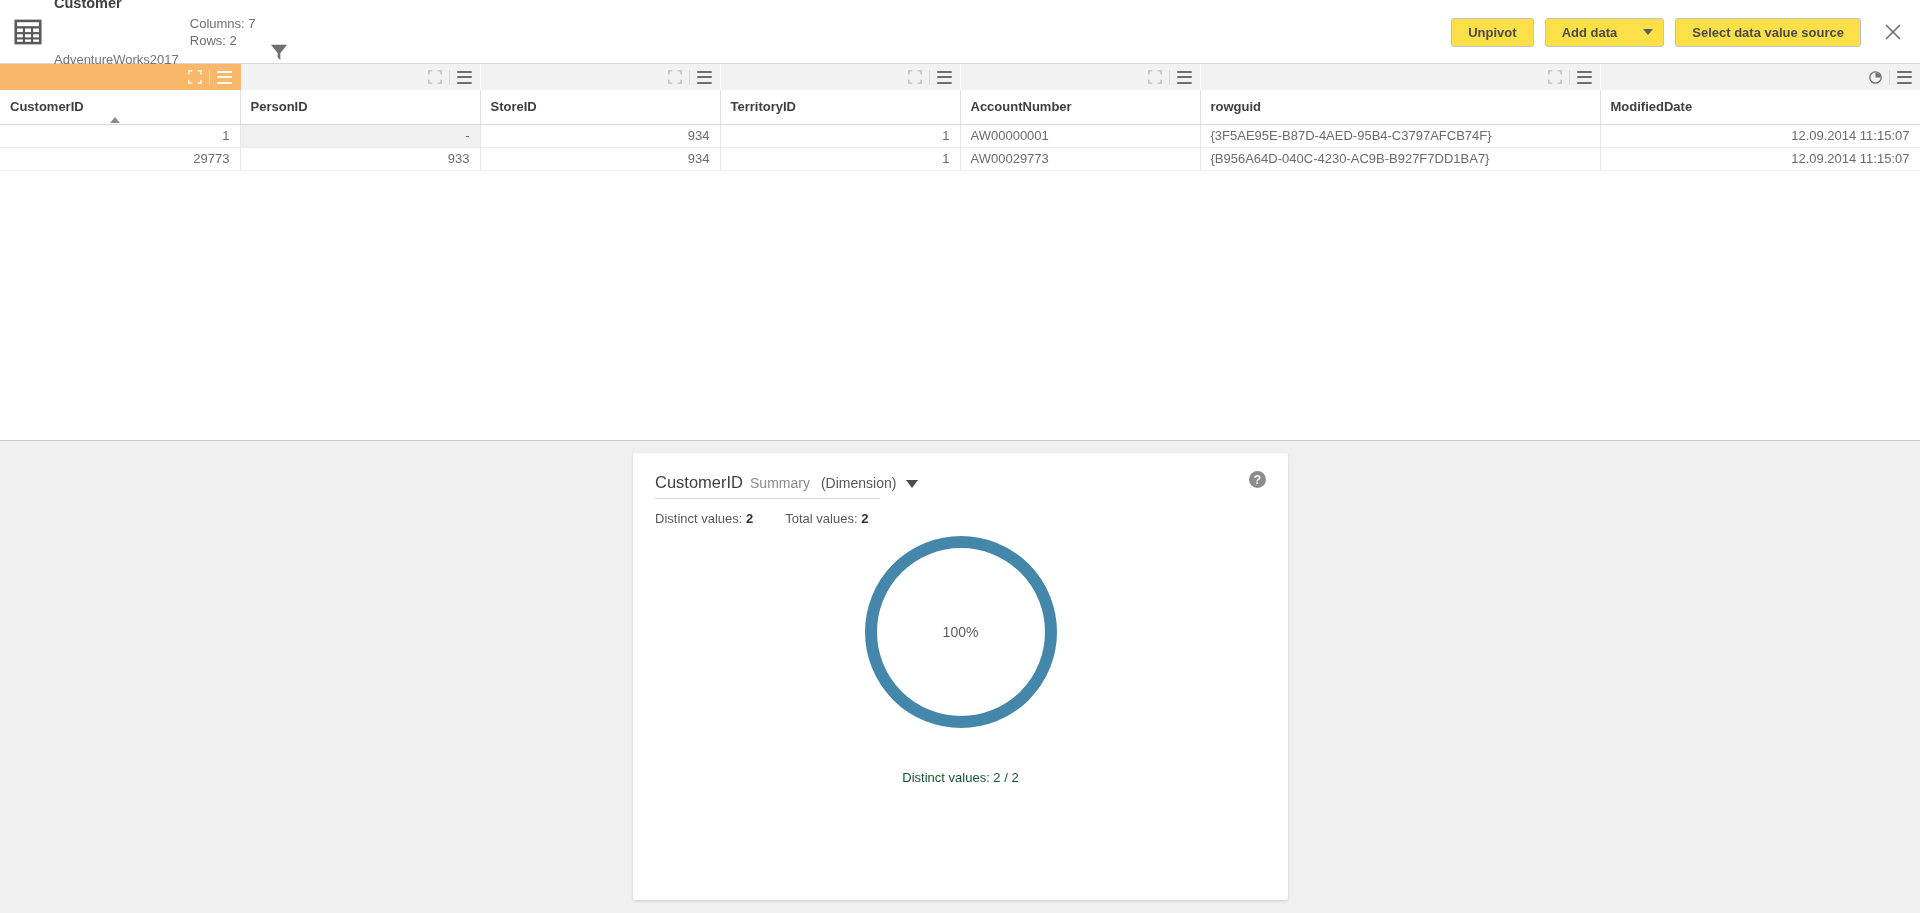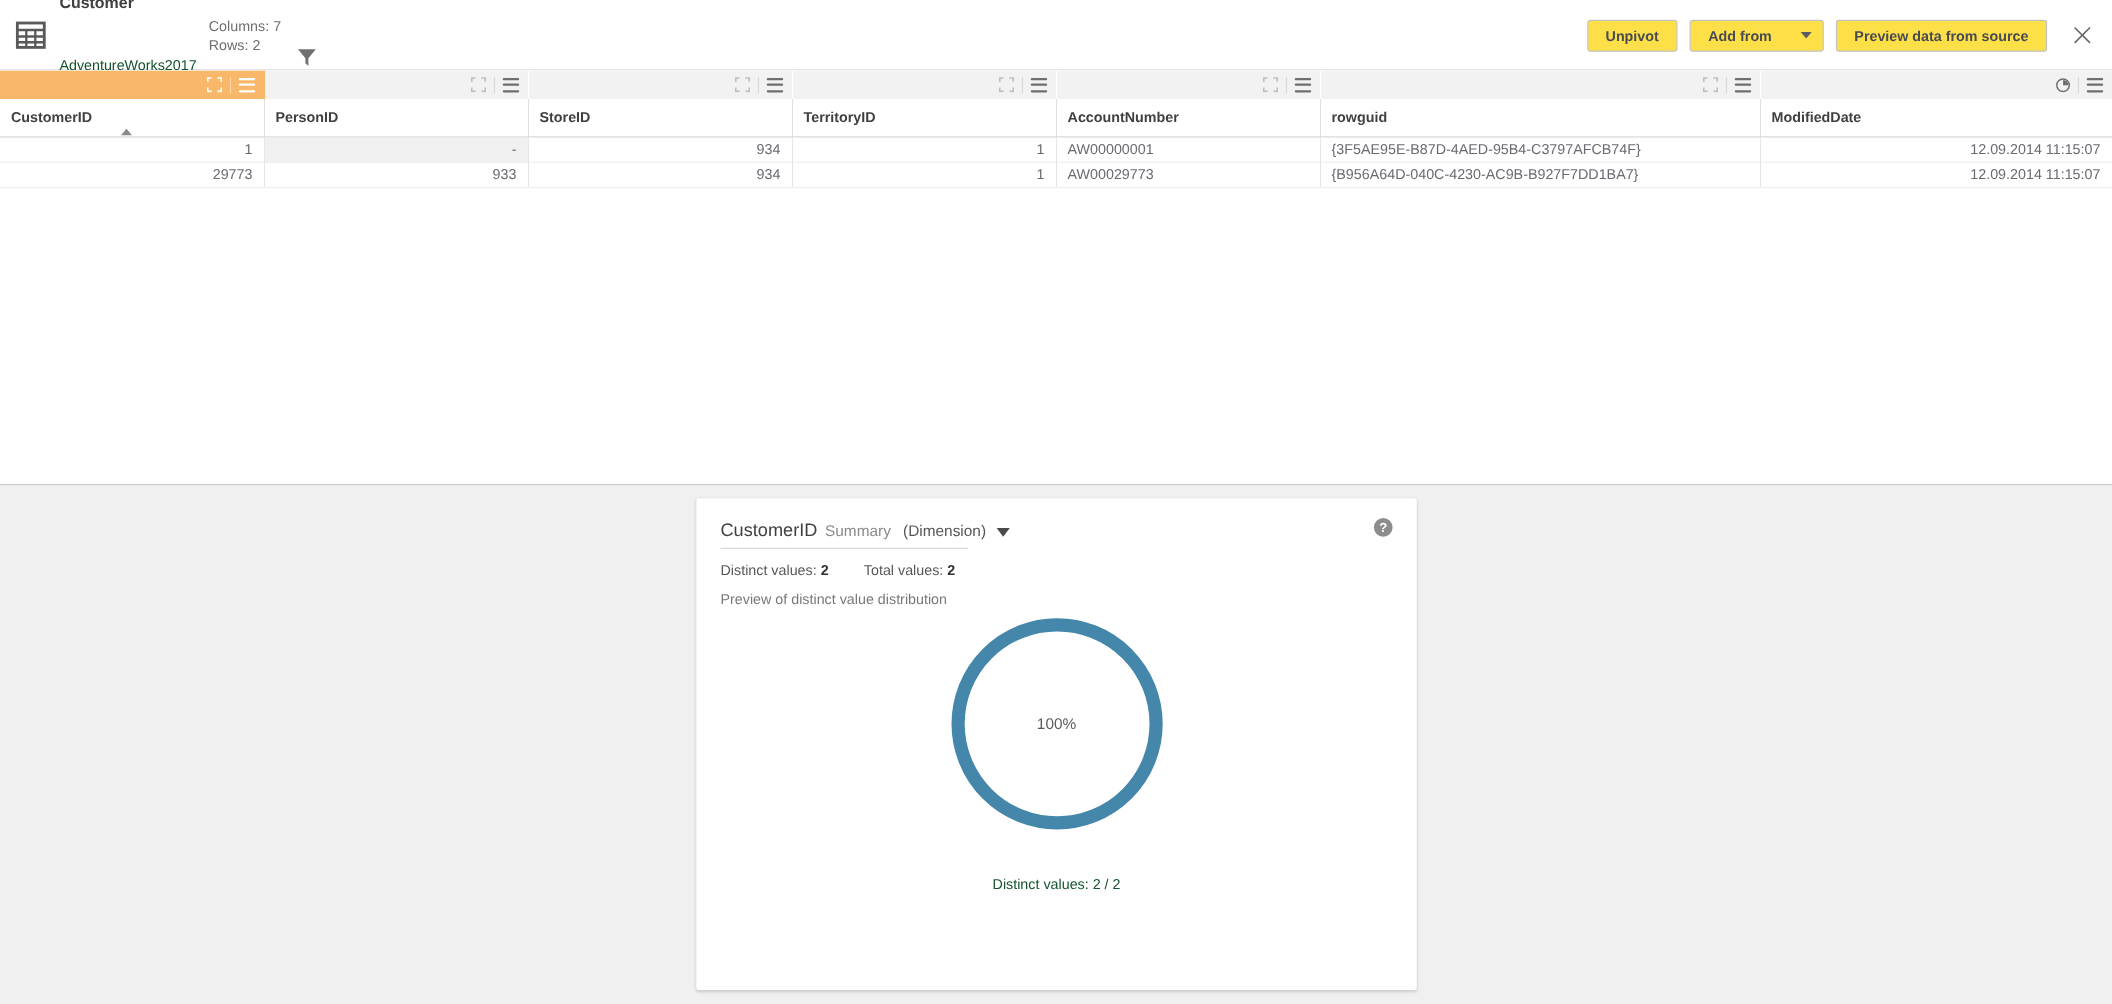--- a/index.html
+++ b/index.html
@@ -25,21 +25,21 @@
     width: 28px; height: 28px;
     margin: 0 12px 0 6px;
     flex: 0 0 auto;
     color: #595959;
   }
   .titleblock { display: flex; flex-direction: column; min-width: 120px; }
   .tbl-name {
     font-size: 14.5px; font-weight: bold; color: #404040; line-height: 17px;
   }
   .tbl-source {
-    font-size: 13px; color: #14532d; line-height: 17px; margin-top: 39px;
+    font-size: 13px; color: #737373; line-height: 17px; margin-top: 39px;
   }
   .countblock {
     display: flex; flex-direction: column; justify-content: center;
     margin-left: 11px; min-width: 72px;
   }
   .cnt { font-size: 13px; color: #6e6e6e; line-height: 17px; }
   .filter-icon { margin-left: 8px; width: 18px; height: 18px; color: #706f6f; align-self: flex-end; margin-bottom: 2px; }
 
   .topbar-right {
     position: absolute; right: 14px; top: 0; height: 64px;
@@ -220,24 +220,24 @@
     <span class="cnt">Rows: 2</span>
   </div>
 
   <svg class="filter-icon" viewBox="0 0 20 20">
     <polygon points="1,2 19,2 11.5,11 11.5,19 8.5,16 8.5,11" fill="#706f6f"></polygon>
   </svg>
 
   <div class="topbar-right">
     <button class="btn">Unpivot</button>
     <button class="btn with-caret">
-      <span>Add from</span>
+      <span>Add data</span>
       <span class="caret"></span>
     </button>
-    <button class="btn">Preview data from source</button>
+    <button class="btn">Select data value source</button>
     <div class="close-x">
       <svg viewBox="0 0 20 20" width="20" height="20">
         <line x1="3" y1="3" x2="17" y2="17" stroke="currentColor" stroke-width="1.6"></line>
         <line x1="17" y1="3" x2="3" y2="17" stroke="currentColor" stroke-width="1.6"></line>
       </svg>
     </div>
   </div>
 </div>
 
 <div class="table-area">
@@ -412,21 +412,20 @@
       <span>
         <span>Distinct values:</span>
         <b>2</b>
       </span>
       <span>
         <span>Total values:</span>
         <b>2</b>
       </span>
     </div>
 
-    <div class="preview-lbl">Preview of distinct value distribution</div>
 
     <div class="donut-wrap">
       <svg class="donut" width="200" height="200" viewBox="0 0 200 200">
         <circle cx="100" cy="100" r="90" fill="none" stroke="#4587ab" stroke-width="12"></circle>
       </svg>
       <div class="donut-center">100%</div>
     </div>
 
     <div class="donut-caption">Distinct values: 2 / 2</div>
   </div>

